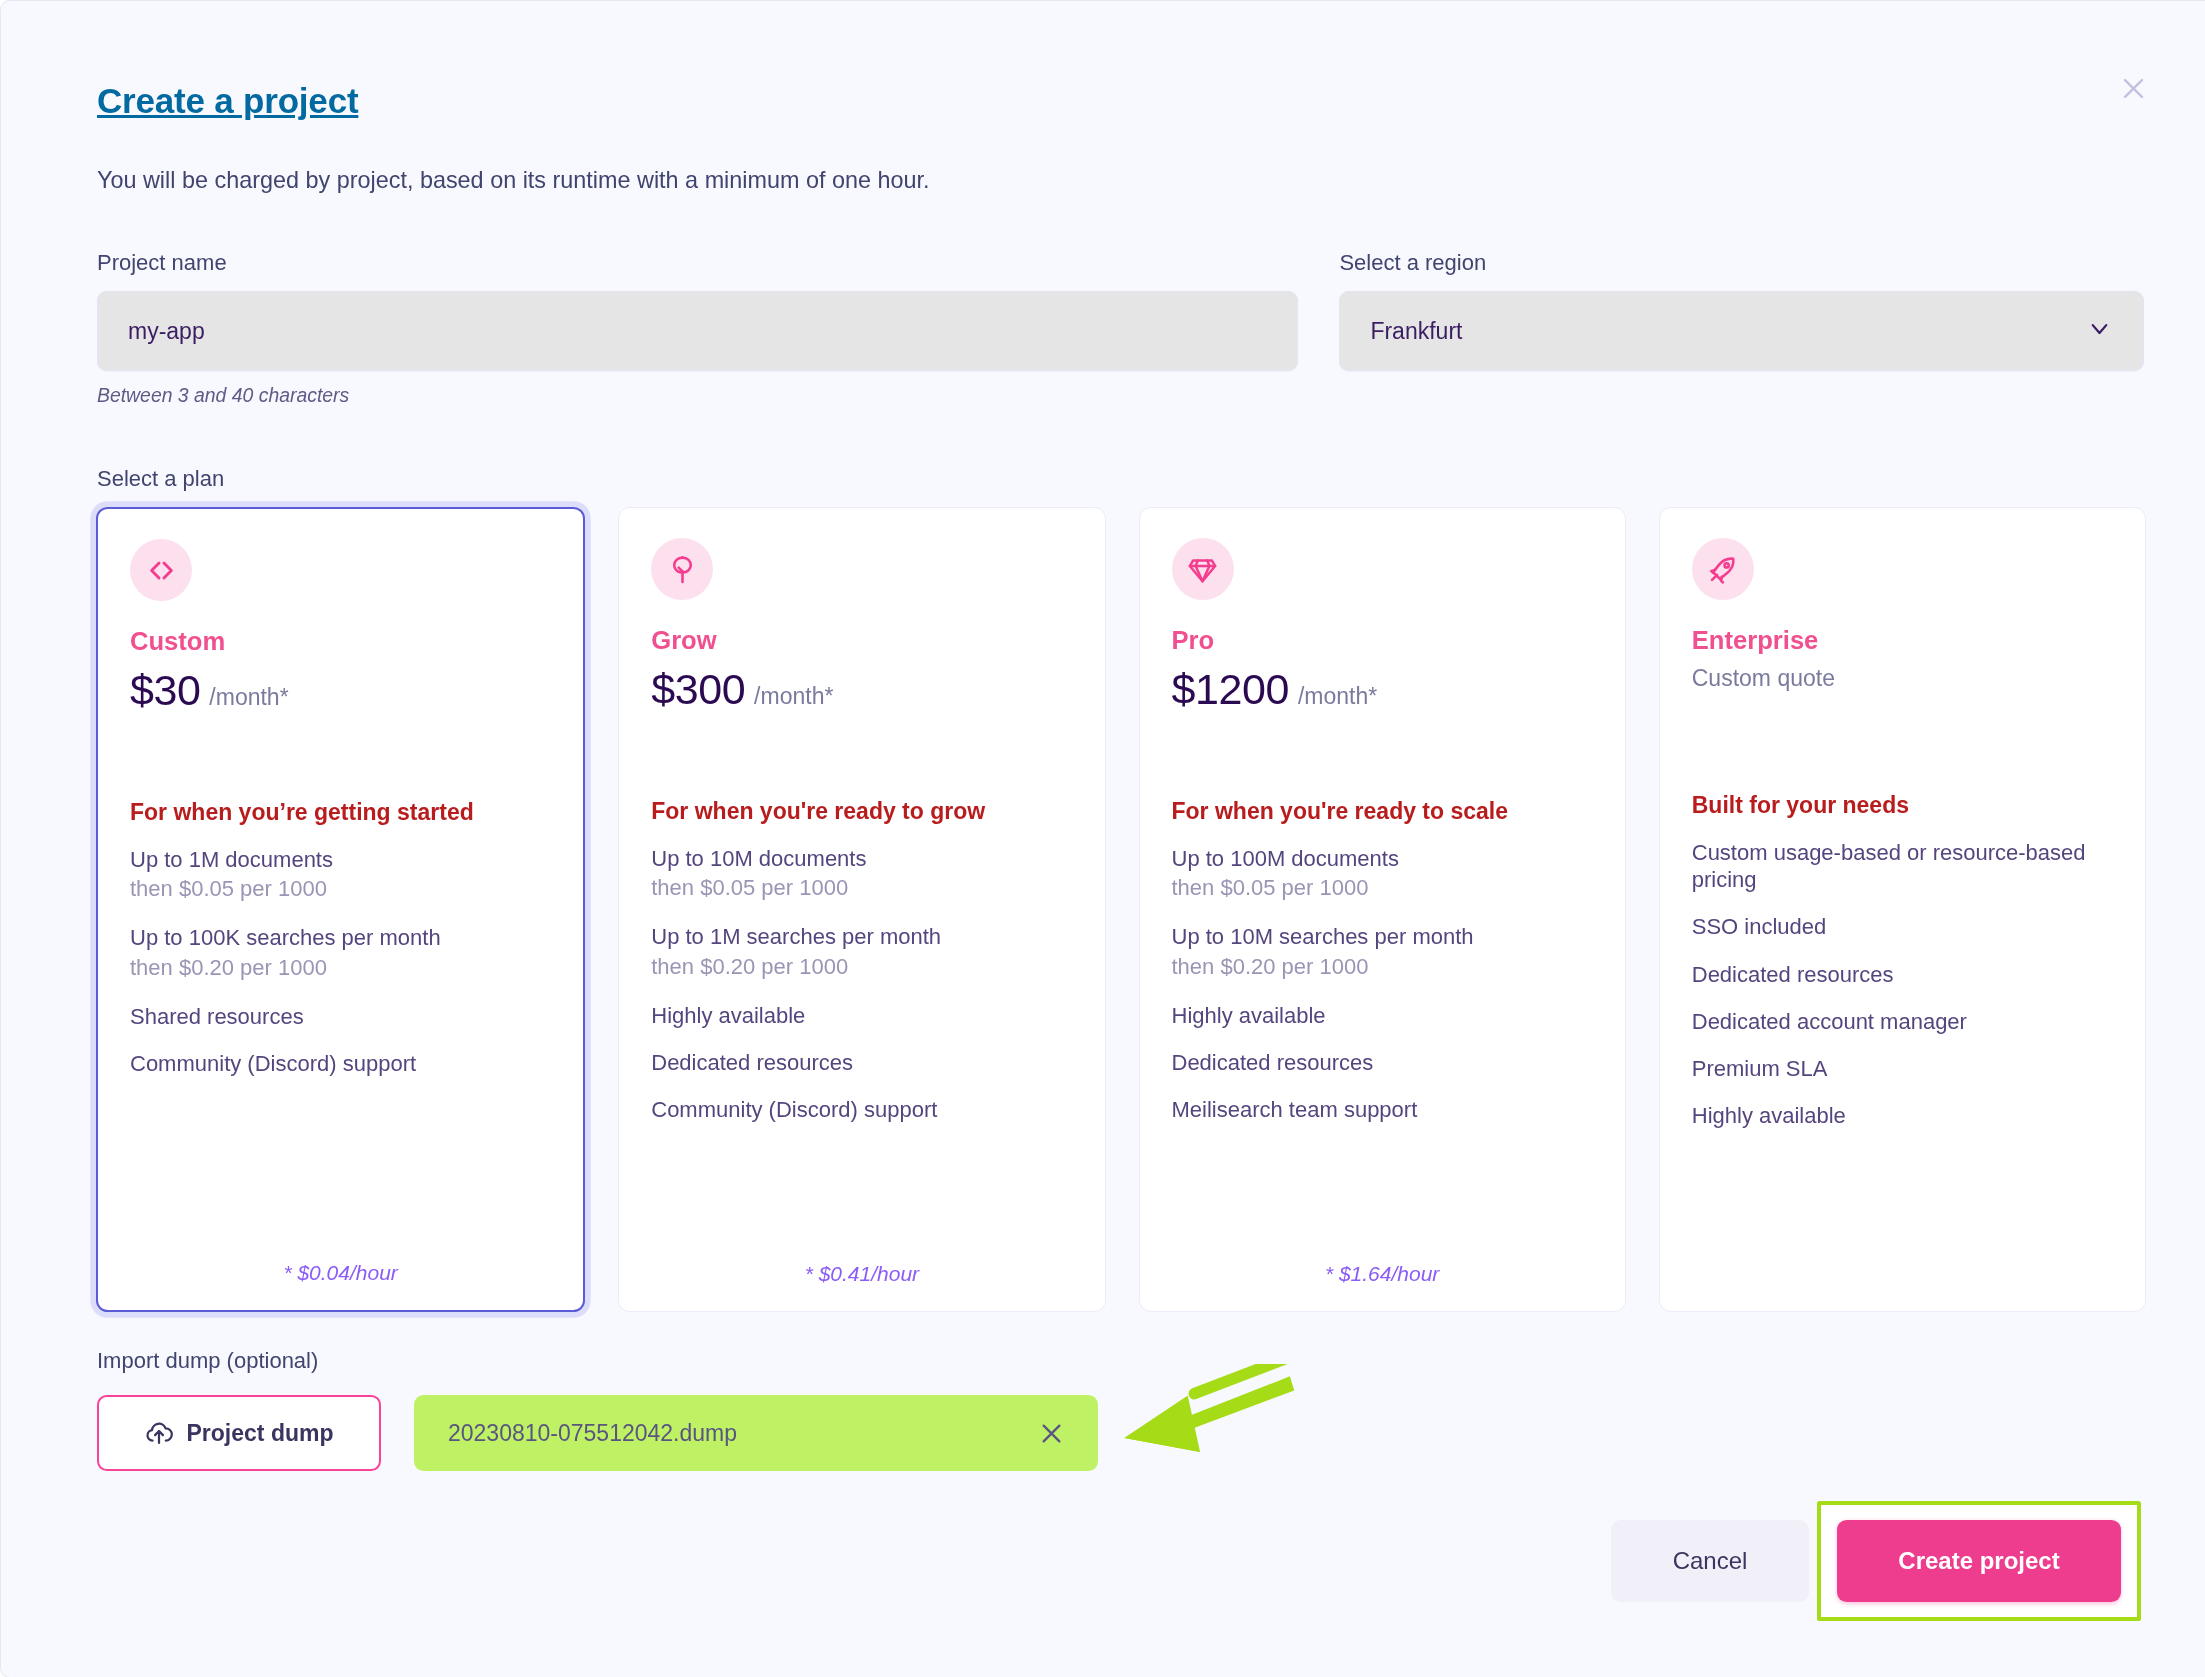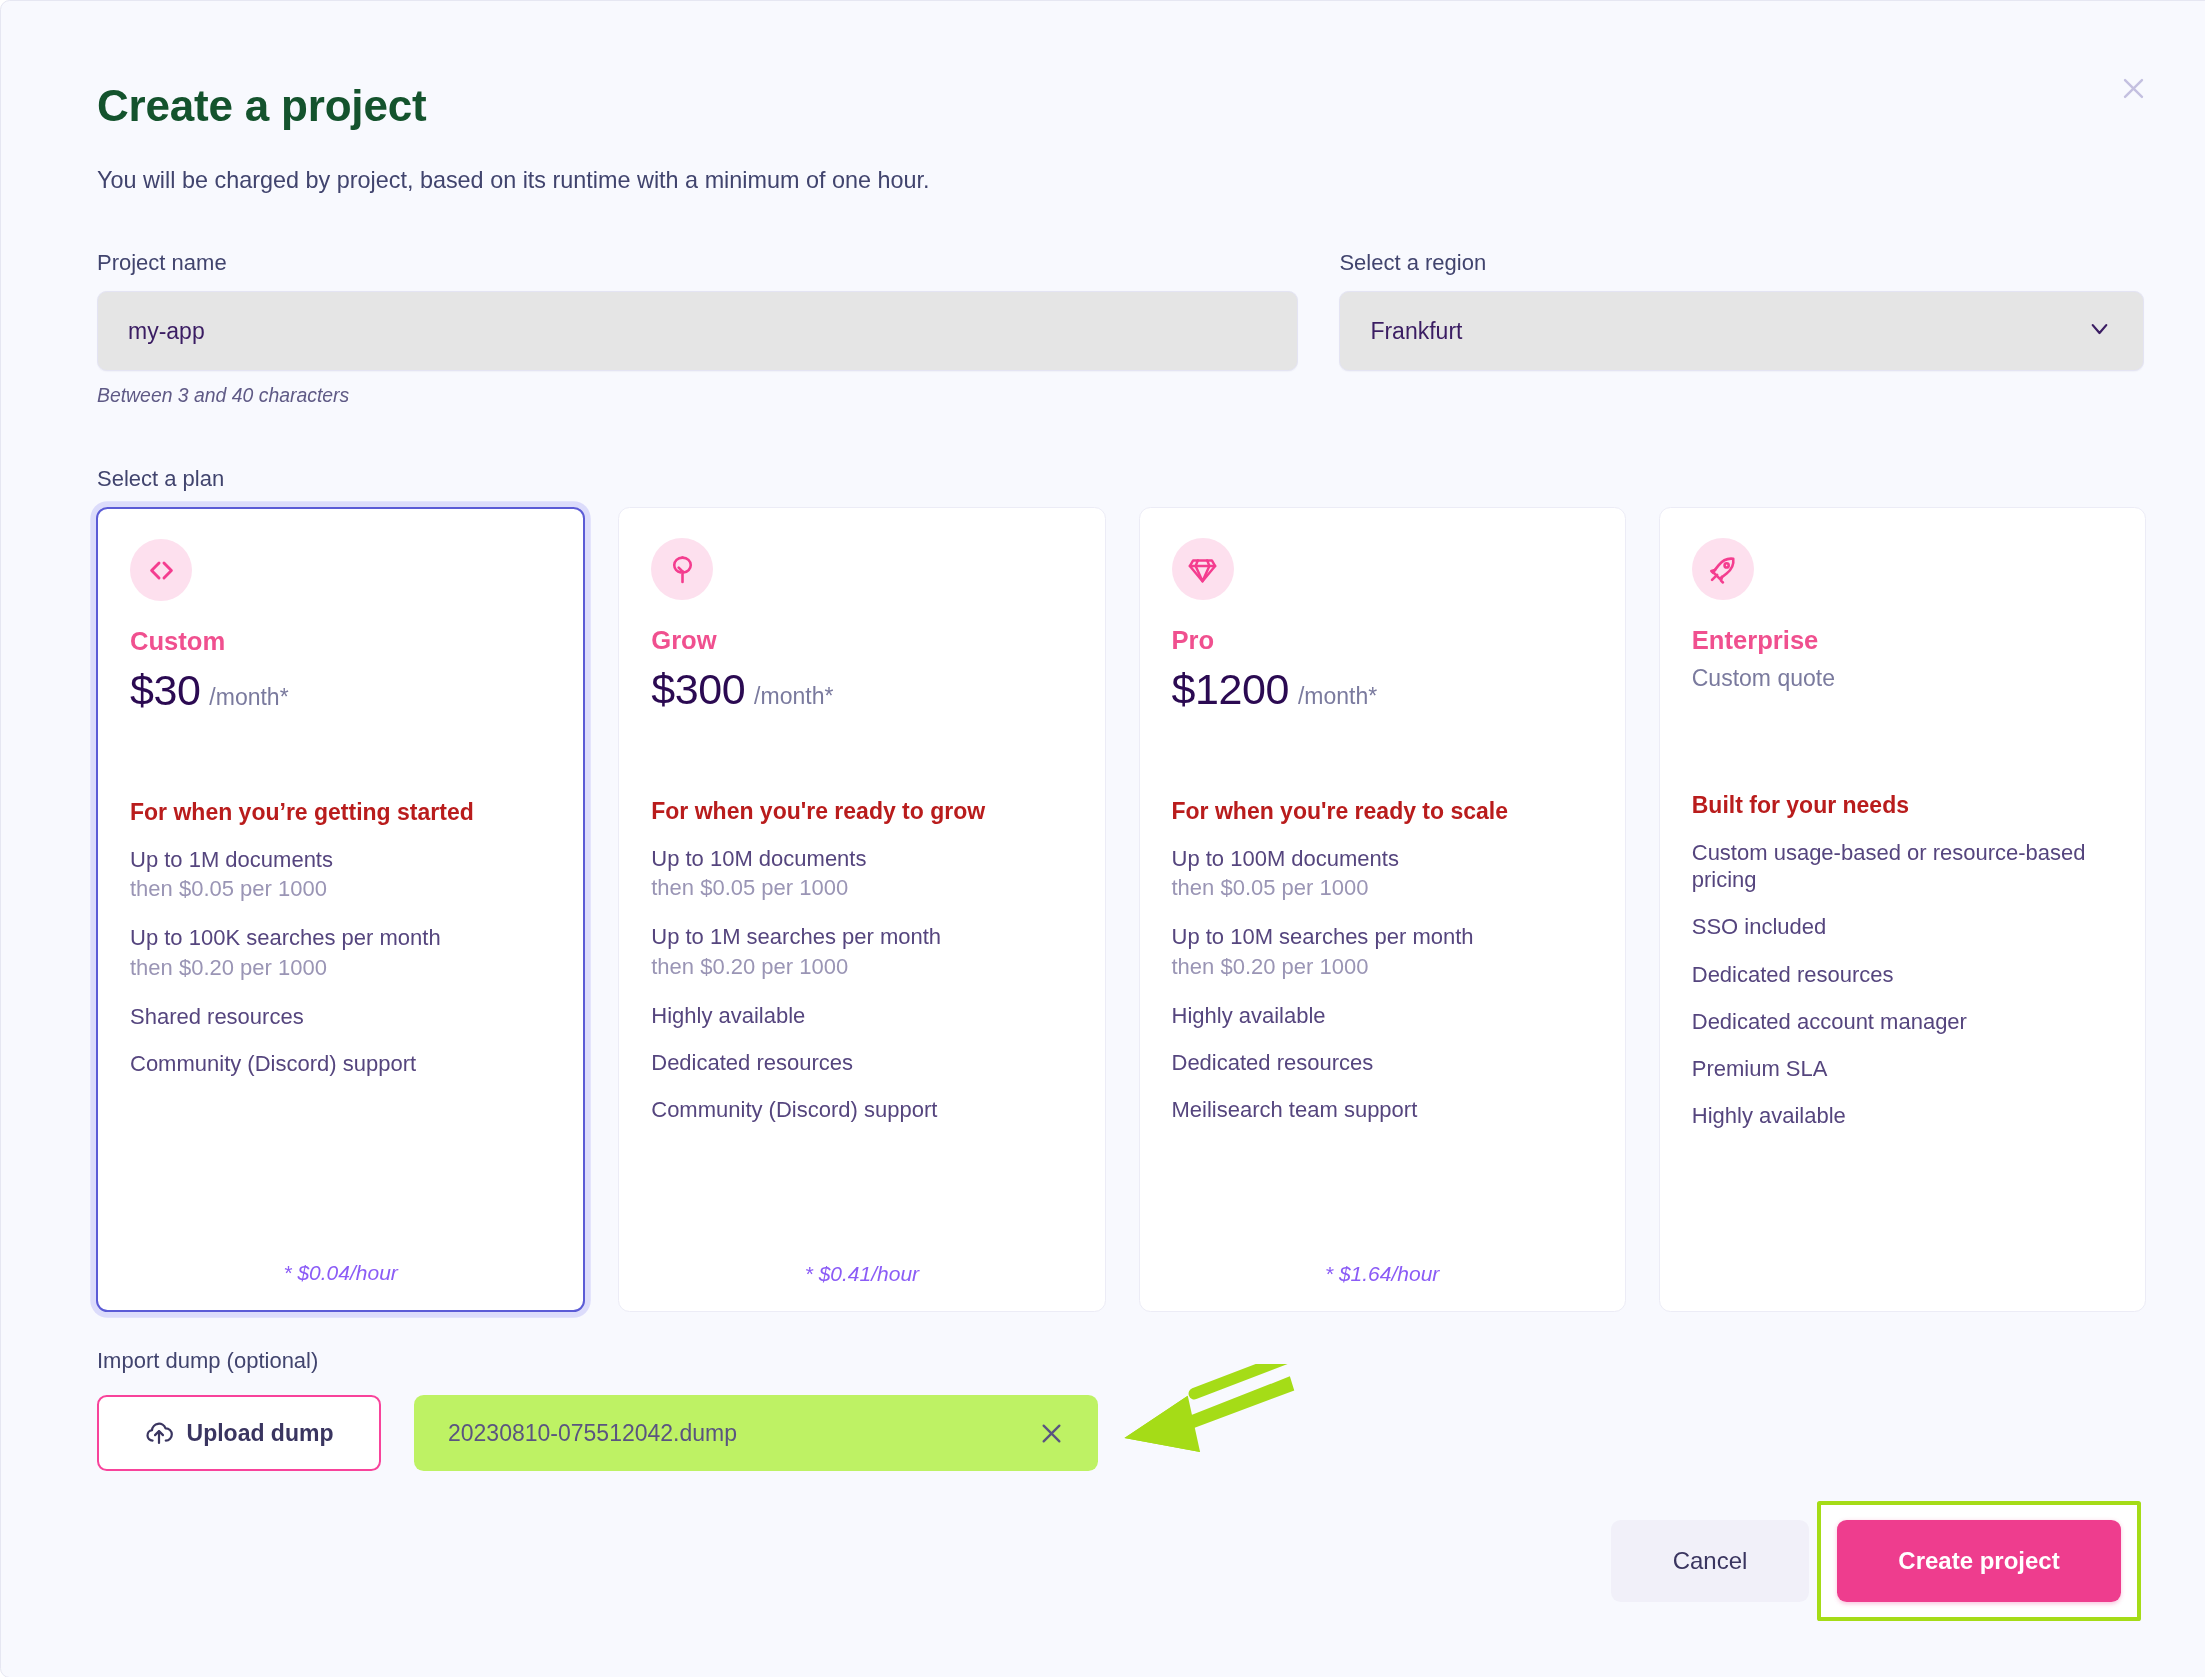--- a/index.html
+++ b/index.html
@@ -33,24 +33,25 @@
     align-items: center;
     justify-content: center;
     cursor: pointer;
   }
   #close-btn svg { width: 29px; height: 29px; }
 
   #page-title {
     position: absolute;
     left: 96px;
     top: 80px;
-    font-size: 44px;
+    font-size: 35px;
     font-weight: 700;
-    color: #14532d;
+    color: #0369a1;
     letter-spacing: -0.2px;
+    text-decoration: underline;
   }
   #subtitle {
     position: absolute;
     left: 96px;
     top: 166px;
     font-size: 23.4px;
     font-weight: 400;
     color: #41446e;
   }
 
@@ -481,21 +482,21 @@
   <div id="import-label">Import dump (optional)</div>
   <div id="import-row">
     <div id="upload-btn">
       <span>
         <svg viewBox="0 0 24 24" fill="none" stroke="#3a3560" stroke-width="1.9" stroke-linecap="round" stroke-linejoin="round">
           <path d="M6.5 18.5A4.5 4.5 0 0 1 6 9.55a6 6 0 0 1 11.6-1.6A4.25 4.25 0 0 1 17.8 18.5"></path>
           <line x1="12" y1="20.5" x2="12" y2="10.5"></line>
           <polyline points="8.6 13.8 12 10.4 15.4 13.8"></polyline>
         </svg>
       </span>
-      <span id="upload-label">Upload dump</span>
+      <span id="upload-label">Project dump</span>
     </div>
 
     <div id="dump-chip">
       <span id="dump-name">20230810-075512042.dump</span>
       <span id="dump-remove">
         <svg viewBox="0 0 24 24" fill="none" stroke="#5a5480" stroke-width="2" stroke-linecap="round">
           <line x1="5" y1="5" x2="19" y2="19"></line>
             <line x1="19" y1="5" x2="5" y2="19"></line>
         </svg>
       </span>

